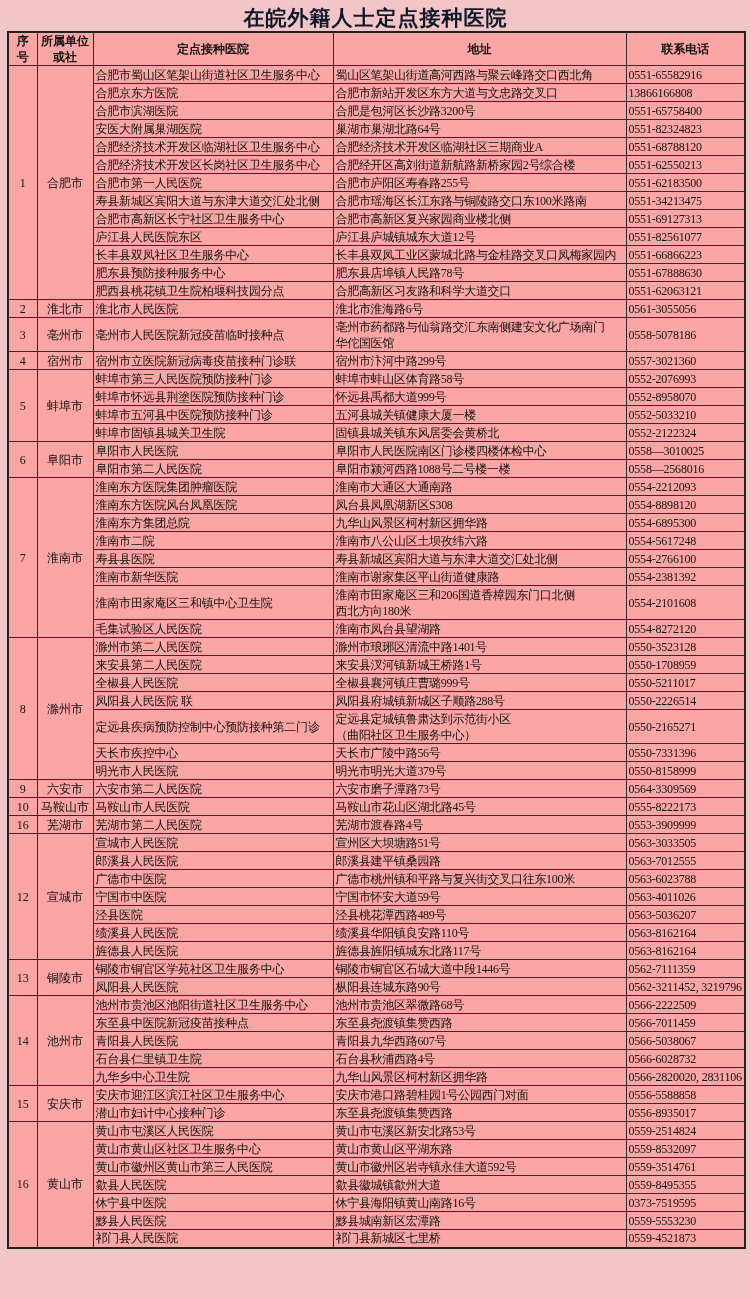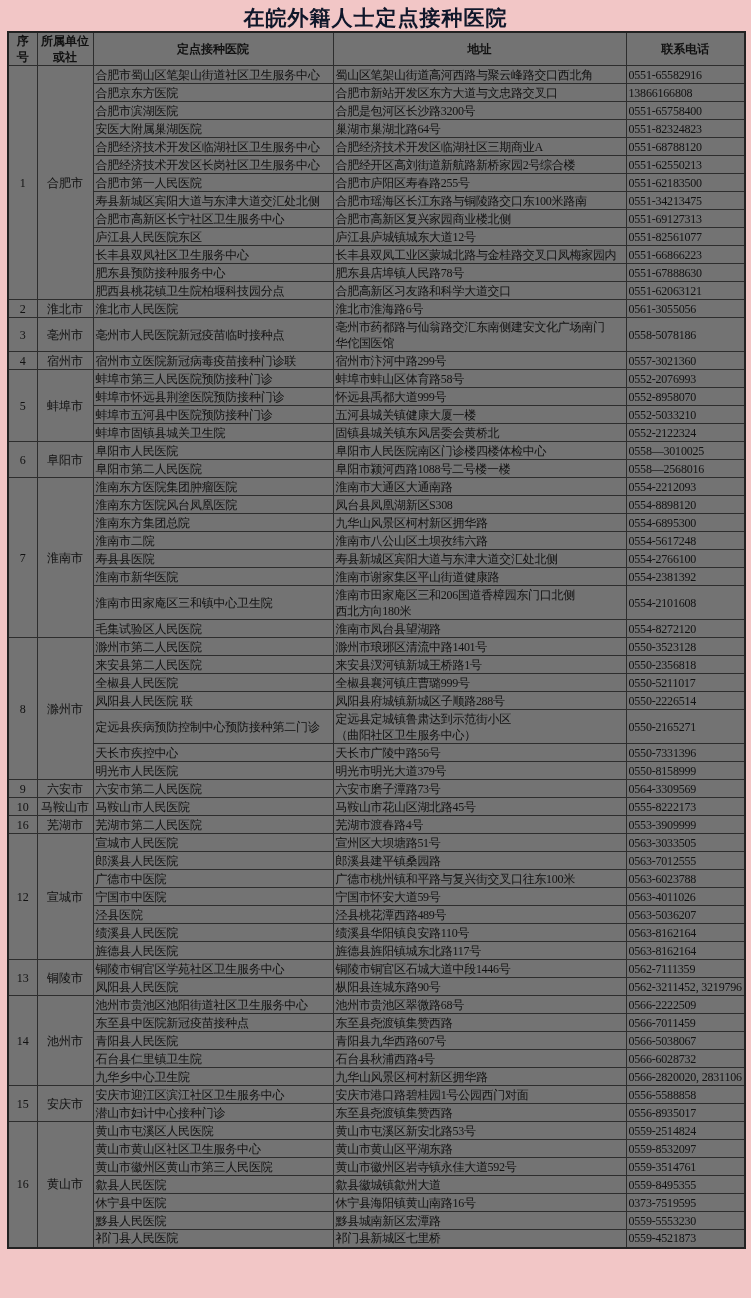--- a/index.html
+++ b/index.html
@@ -17,21 +17,21 @@
     font-size:21px;
     font-weight:bold;
     color:#0f172a;
     letter-spacing:1px;
   }
   table.hosp{
     border-collapse:collapse;
     table-layout:fixed;
     width:737px;
     margin:1px 7px 0 7px;
-    background:#737373;
+    background:#fca5a5;
     padding-left:7px;
   }
   table.hosp th, table.hosp td{
     border:1px solid #2d2d2d;
     padding:0 2px;
     line-height:16px;
     font-size:12px;
     vertical-align:middle;
     overflow:hidden;
   }
@@ -245,21 +245,21 @@
       <tr class="row">
         <td class="no" rowspan="7">8</td>
         <td class="region" rowspan="7">滁州市</td>
         <td class="hospital">滁州市第二人民医院</td>
         <td class="address">滁州市琅琊区清流中路1401号</td>
         <td class="phone">0550-3523128</td>
       </tr>
       <tr class="row">
         <td class="hospital">来安县第二人民医院</td>
         <td class="address">来安县汊河镇新城王桥路1号</td>
-        <td class="phone">0550-2356818</td>
+        <td class="phone">0550-1708959</td>
       </tr>
       <tr class="row">
         <td class="hospital">全椒县人民医院</td>
         <td class="address">全椒县襄河镇庄曹璐999号</td>
         <td class="phone">0550-5211017</td>
       </tr>
       <tr class="row">
         <td class="hospital">凤阳县人民医院 联</td>
         <td class="address">凤阳县府城镇新城区子顺路288号</td>
         <td class="phone">0550-2226514</td>

